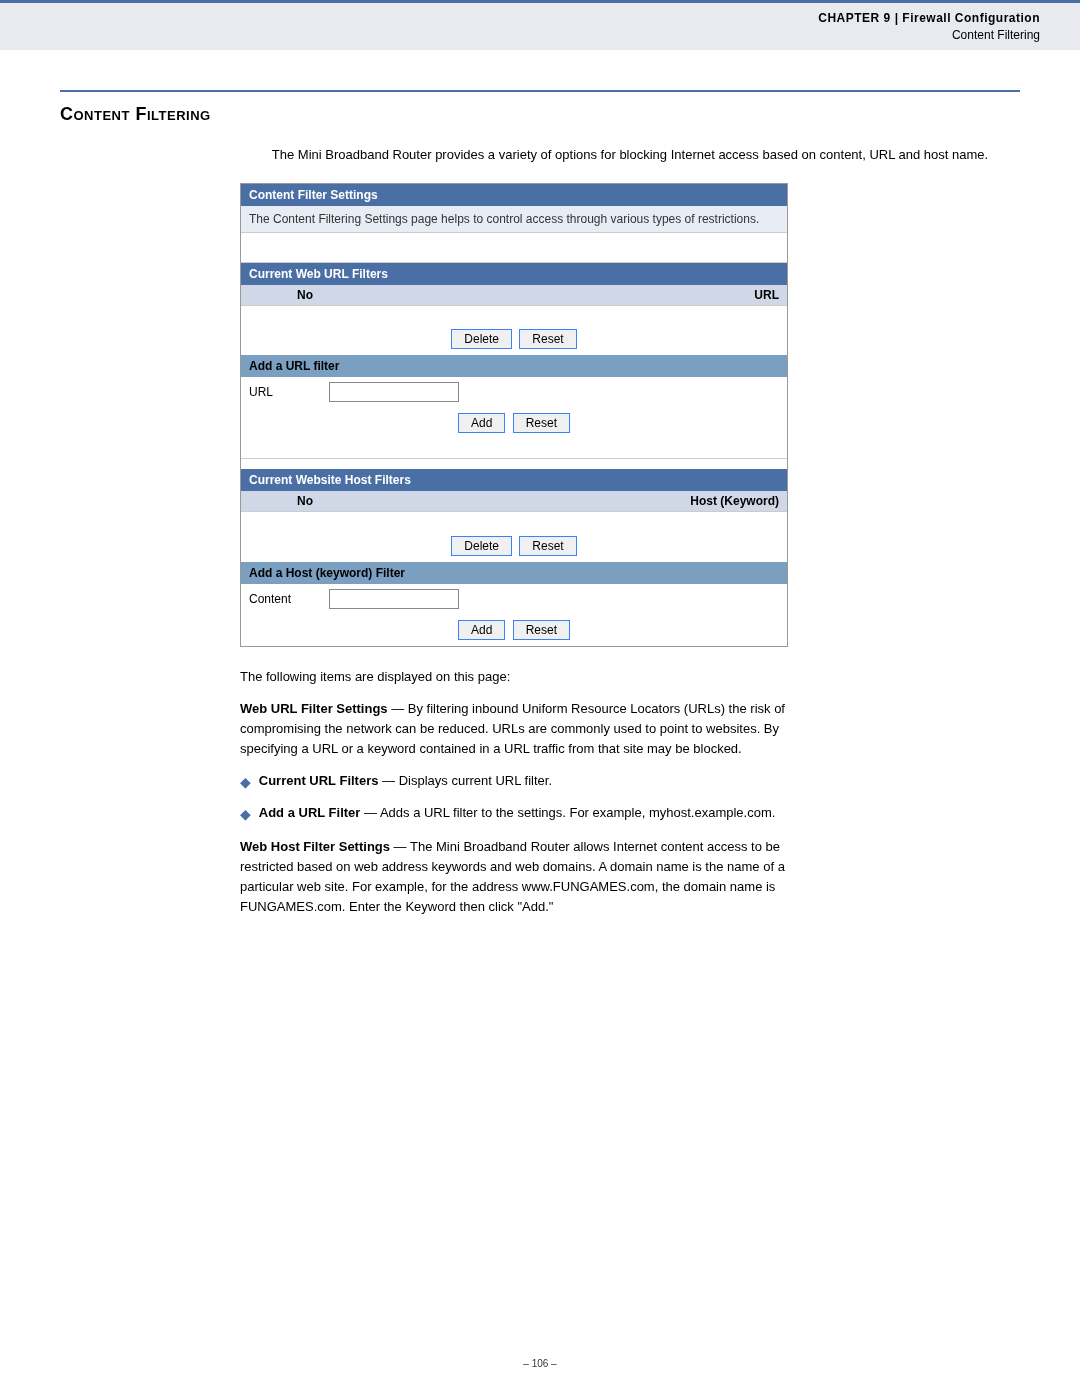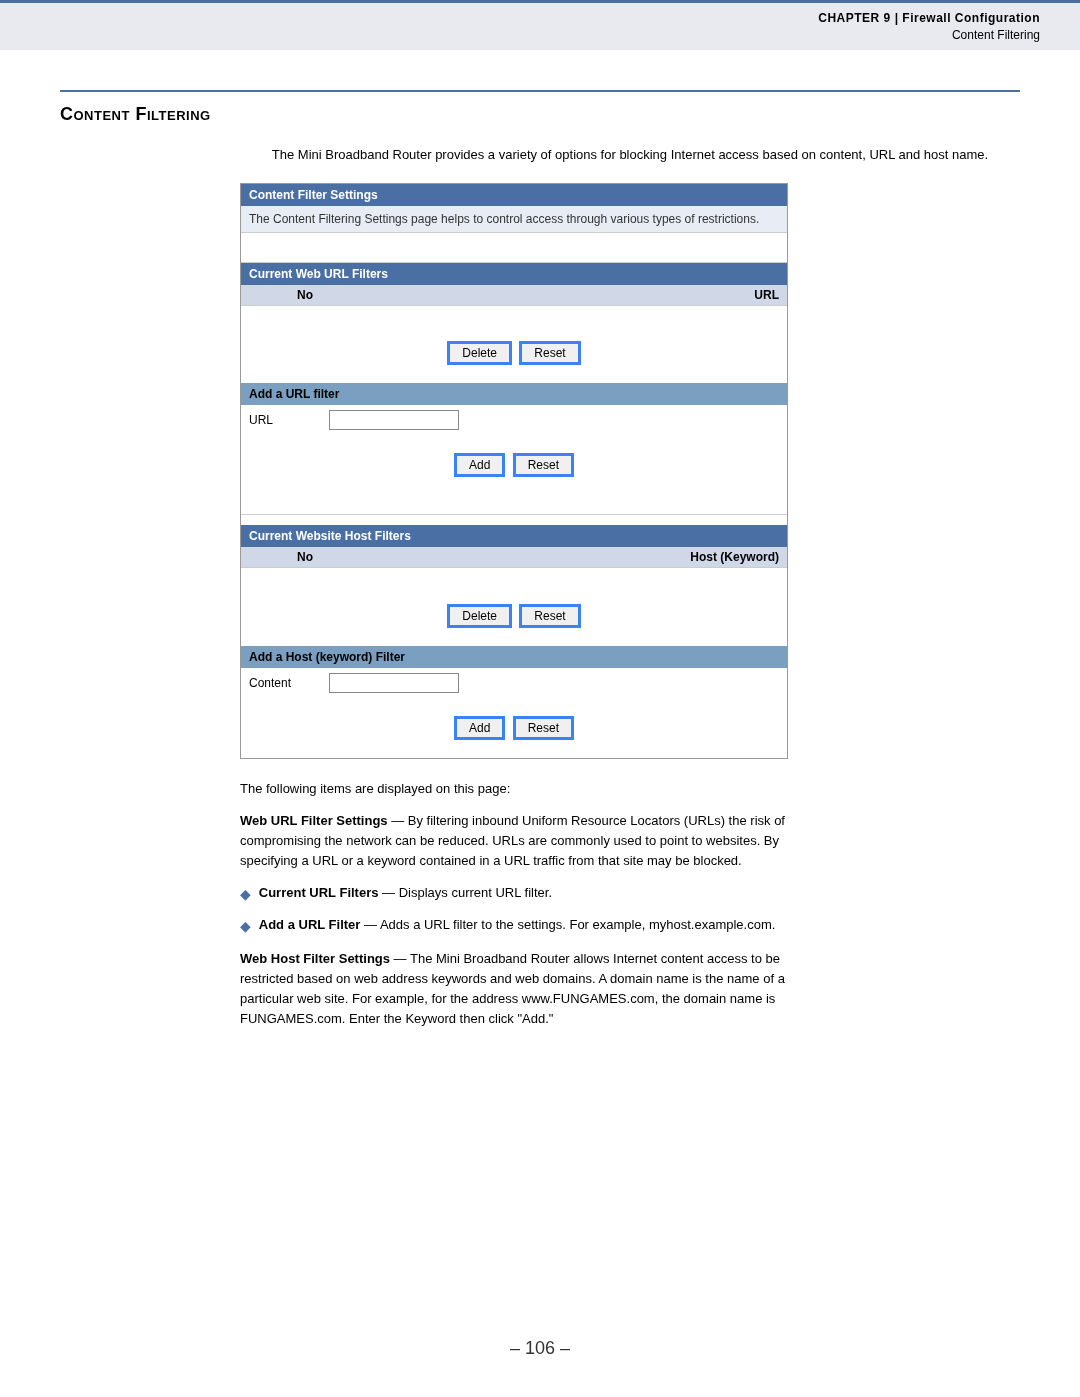--- a/index.html
+++ b/index.html
@@ -127,23 +127,23 @@
     .panel-table .col-no { width: 80px; }
     .panel-table .col-url { }
 
     .panel-button-row {
       padding: 6px 8px;
       text-align: center;
     }
     .panel-button-row button {
       padding: 2px 12px;
       font-size: 12px;
-      margin: 12px 2px;
+      margin: 0 2px;
       background: #f0f0f0;
-      border: 3px solid #3b82f6;
+      border: 1px solid #3b82f6;
       cursor: pointer;
     }
 
     .add-filter-header {
       background: #7a9fc0;
       color: #000;
       font-weight: bold;
       padding: 4px 8px;
       font-size: 12px;
     }
@@ -200,25 +200,25 @@
       color: #4a6fa5;
       font-size: 14px;
       margin-right: 8px;
       margin-top: 1px;
       flex-shrink: 0;
     }
 
     
     .page-footer {
       position: absolute;
-      bottom: 38px;
+      bottom: 28px;
       left: 0;
       right: 0;
       text-align: center;
-      font-size: 18px;
+      font-size: 10px;
       color: #333;
     }
   </style>
 </head>
 <body>
 
 <div class="page-header">
   <div class="header-right">
     <div class="header-chapter">
       <span class="chapter-num">Chapter</span>

